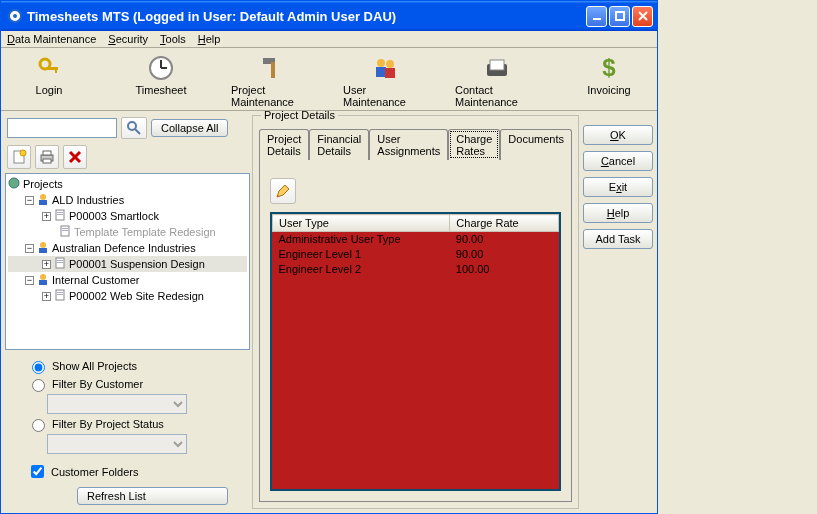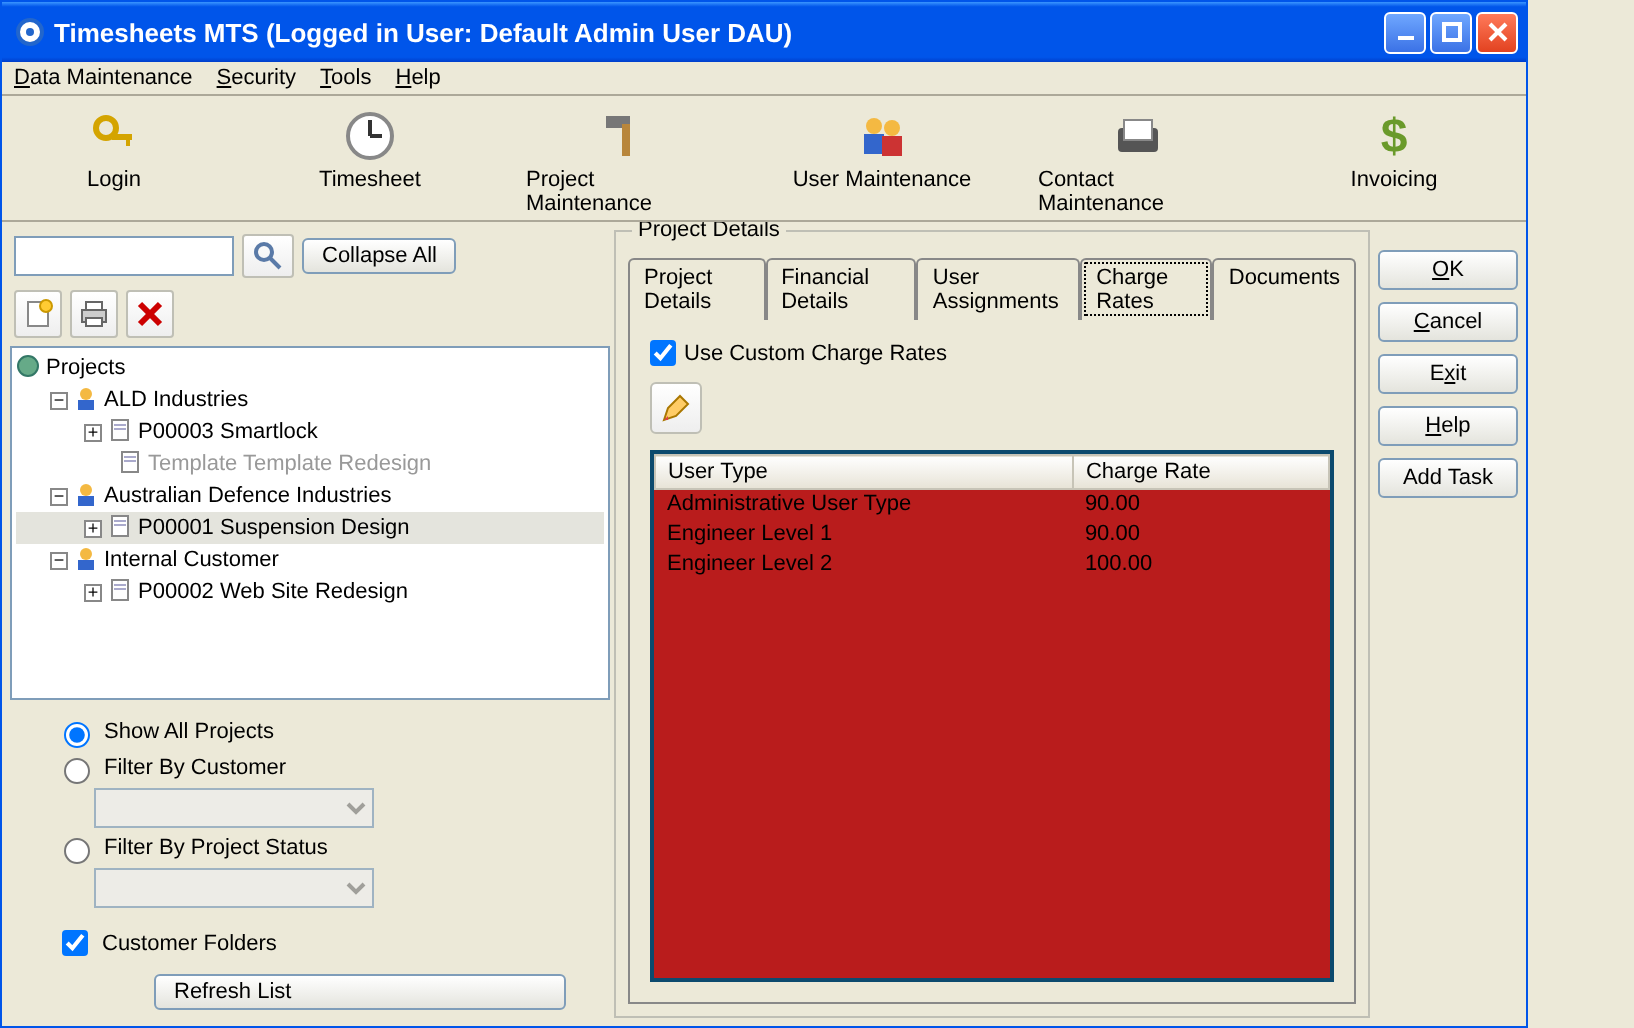--- a/index.html
+++ b/index.html
@@ -6,21 +6,21 @@
   body {
     margin: 0;
     font-family: Tahoma, Arial, sans-serif;
     font-size: 11px;
     background: #ece9d8;
     width: 817px;
     height: 514px;
     overflow: hidden;
   }
   .window {
-    width: 764px;
+    width: 658px;
     height: 514px;
     border: 1px solid #0055ea;
     background: #ece9d8;
     display: flex;
     flex-direction: column;
   }
   .titlebar {
     background: linear-gradient(to bottom, #3a95ff 0%, #0055ea 8%, #0055ea 92%, #003ecb 100%);
     color: #fff;
     height: 30px;
@@ -512,24 +512,20 @@
         <div class="fieldset">
           <span class="legend">Project Details</span>
           <div class="tabs" id="tabs">
               <div class="tab">Project Details</div>
               <div class="tab">Financial Details</div>
               <div class="tab">User Assignments</div>
               <div class="tab active">Charge Rates</div>
               <div class="tab">Documents</div>
             </div>
           <div class="tab-body">
-            <label class="chk">
-              <input type="checkbox" checked="" style="">
-              <span>Use Custom Charge Rates</span>
-            </label>
             <div class="edit-iconbtn">
               <svg width="16" height="16">
                   <path d="M2 14 L4 8 L10 2 L14 6 L8 12 L2 14 Z" fill="#ffcc66" stroke="#aa7700"></path>
                   <path d="M2 14 L4 12 L4 14 Z" fill="#d44"></path>
                 </svg>
             </div>
             <div class="grid">
               <table>
                 <thead>
                     <tr id="gridhead">

